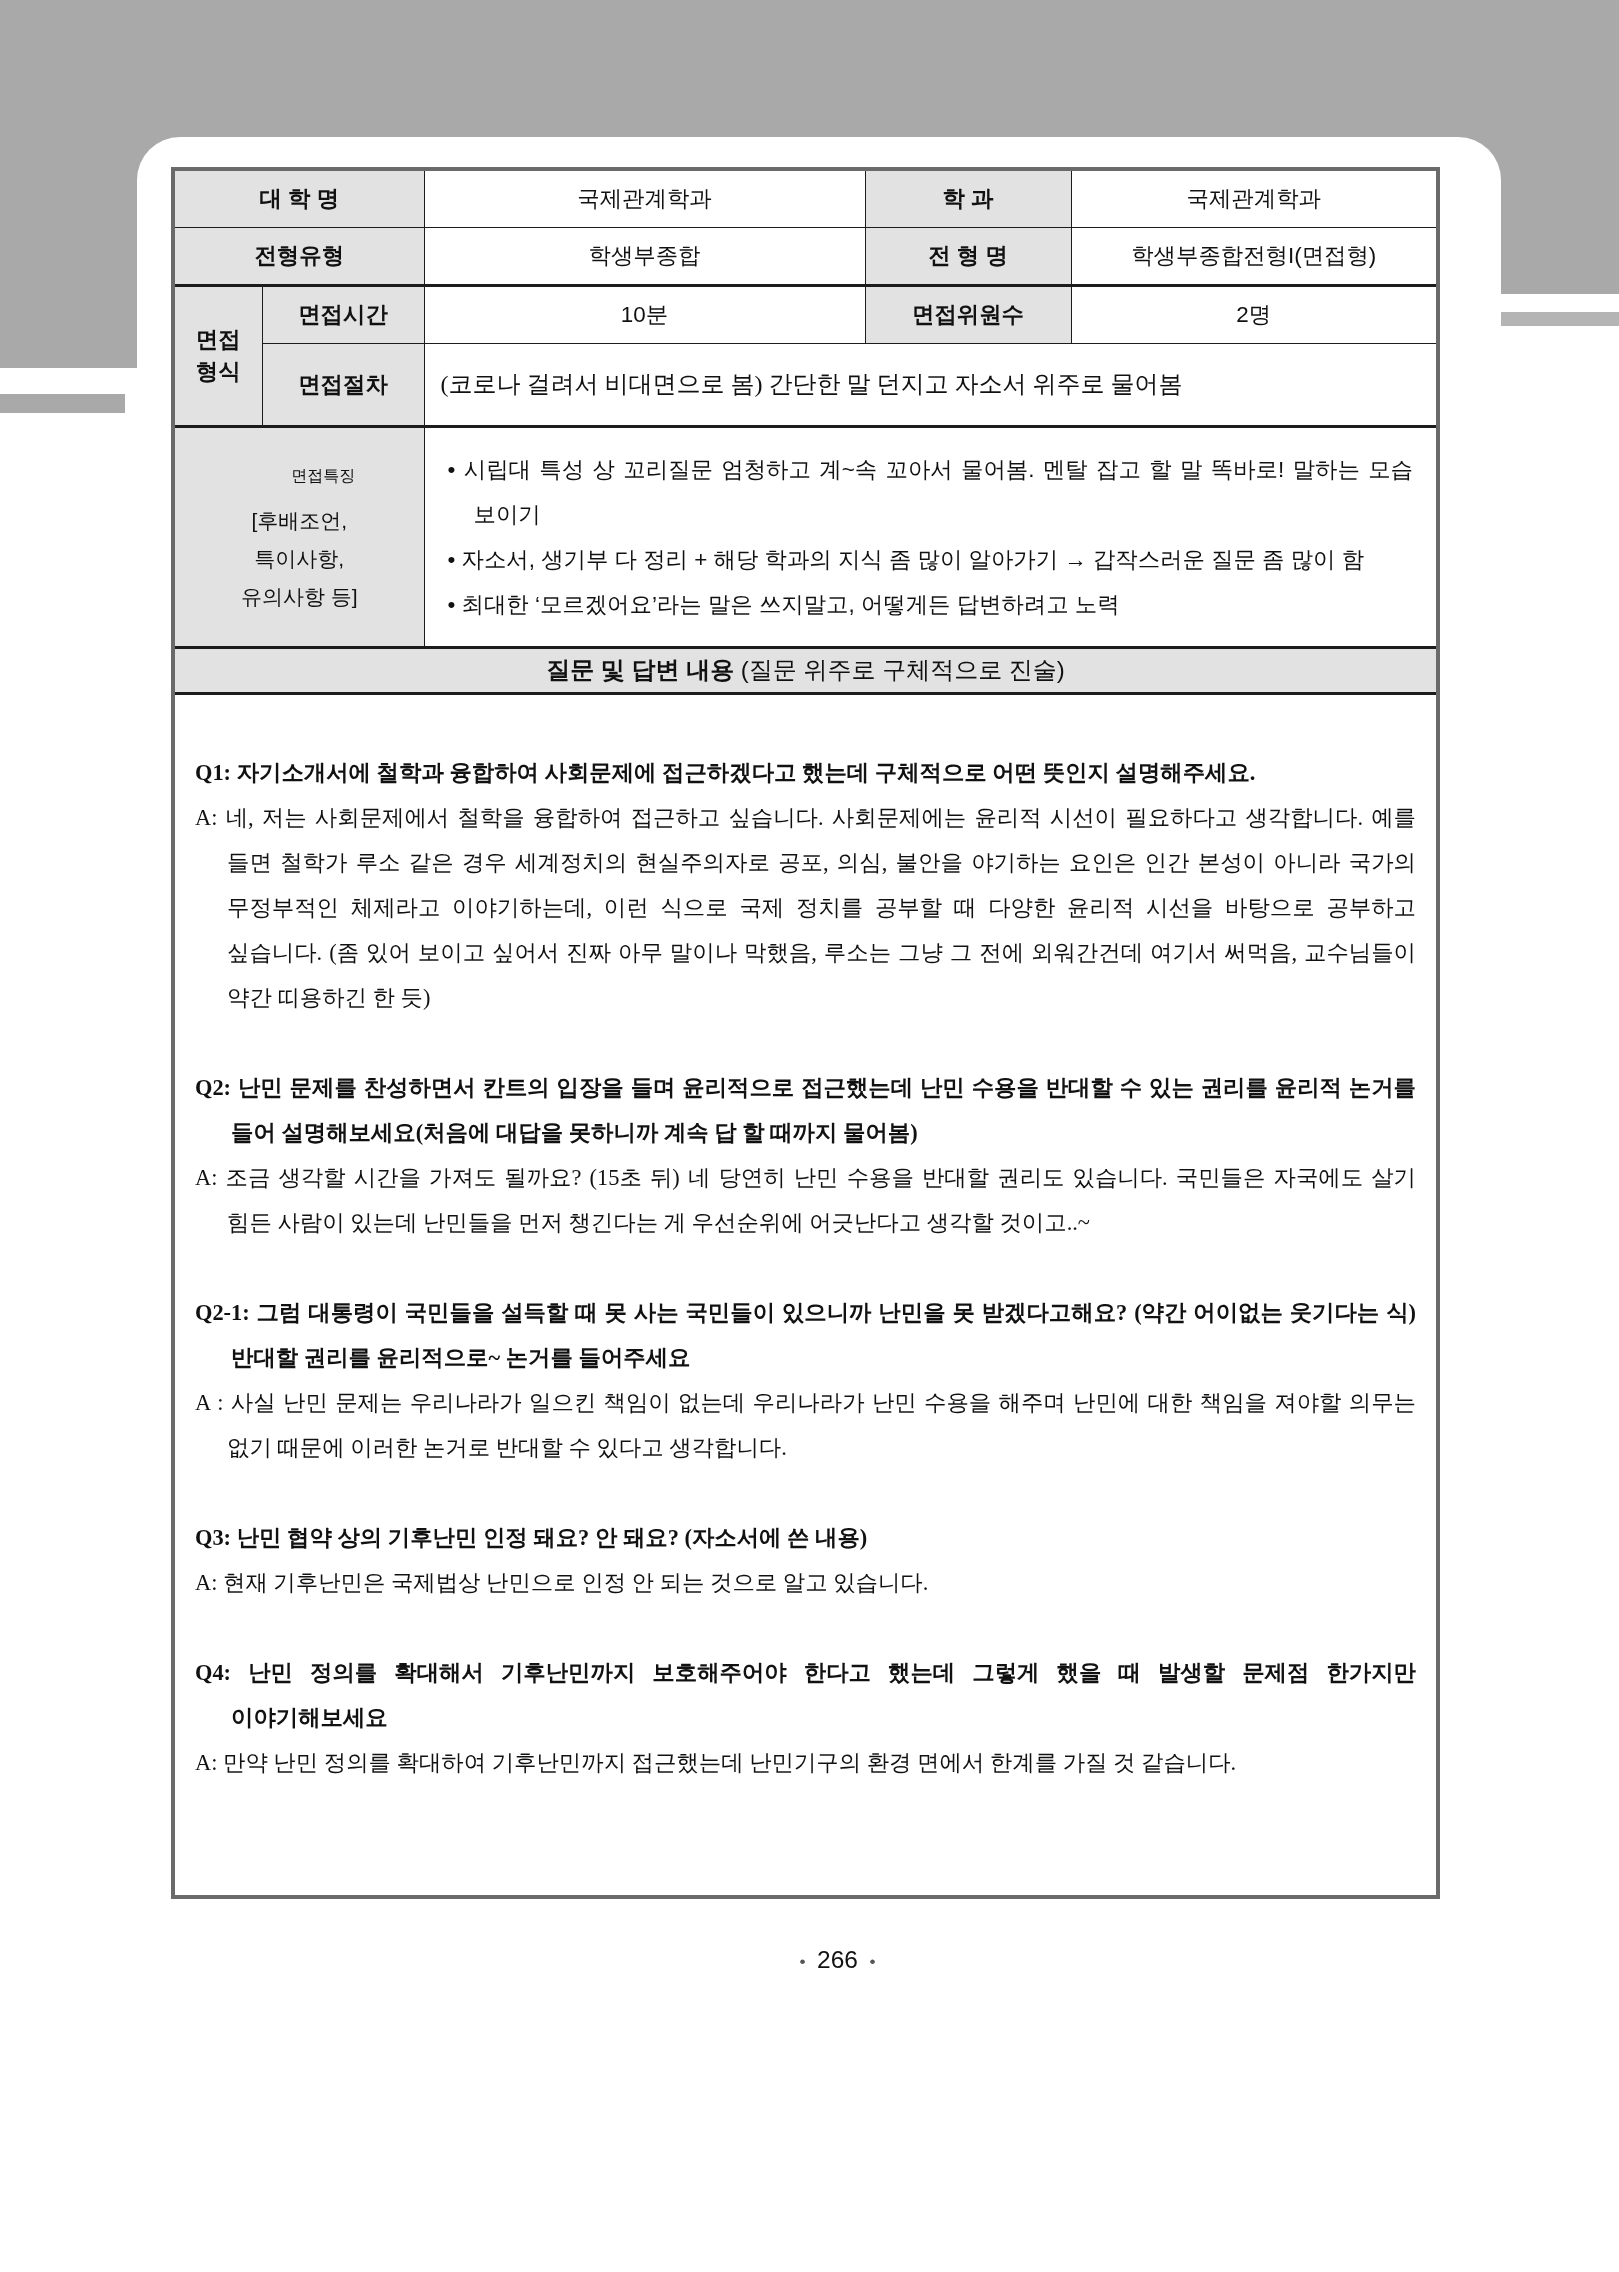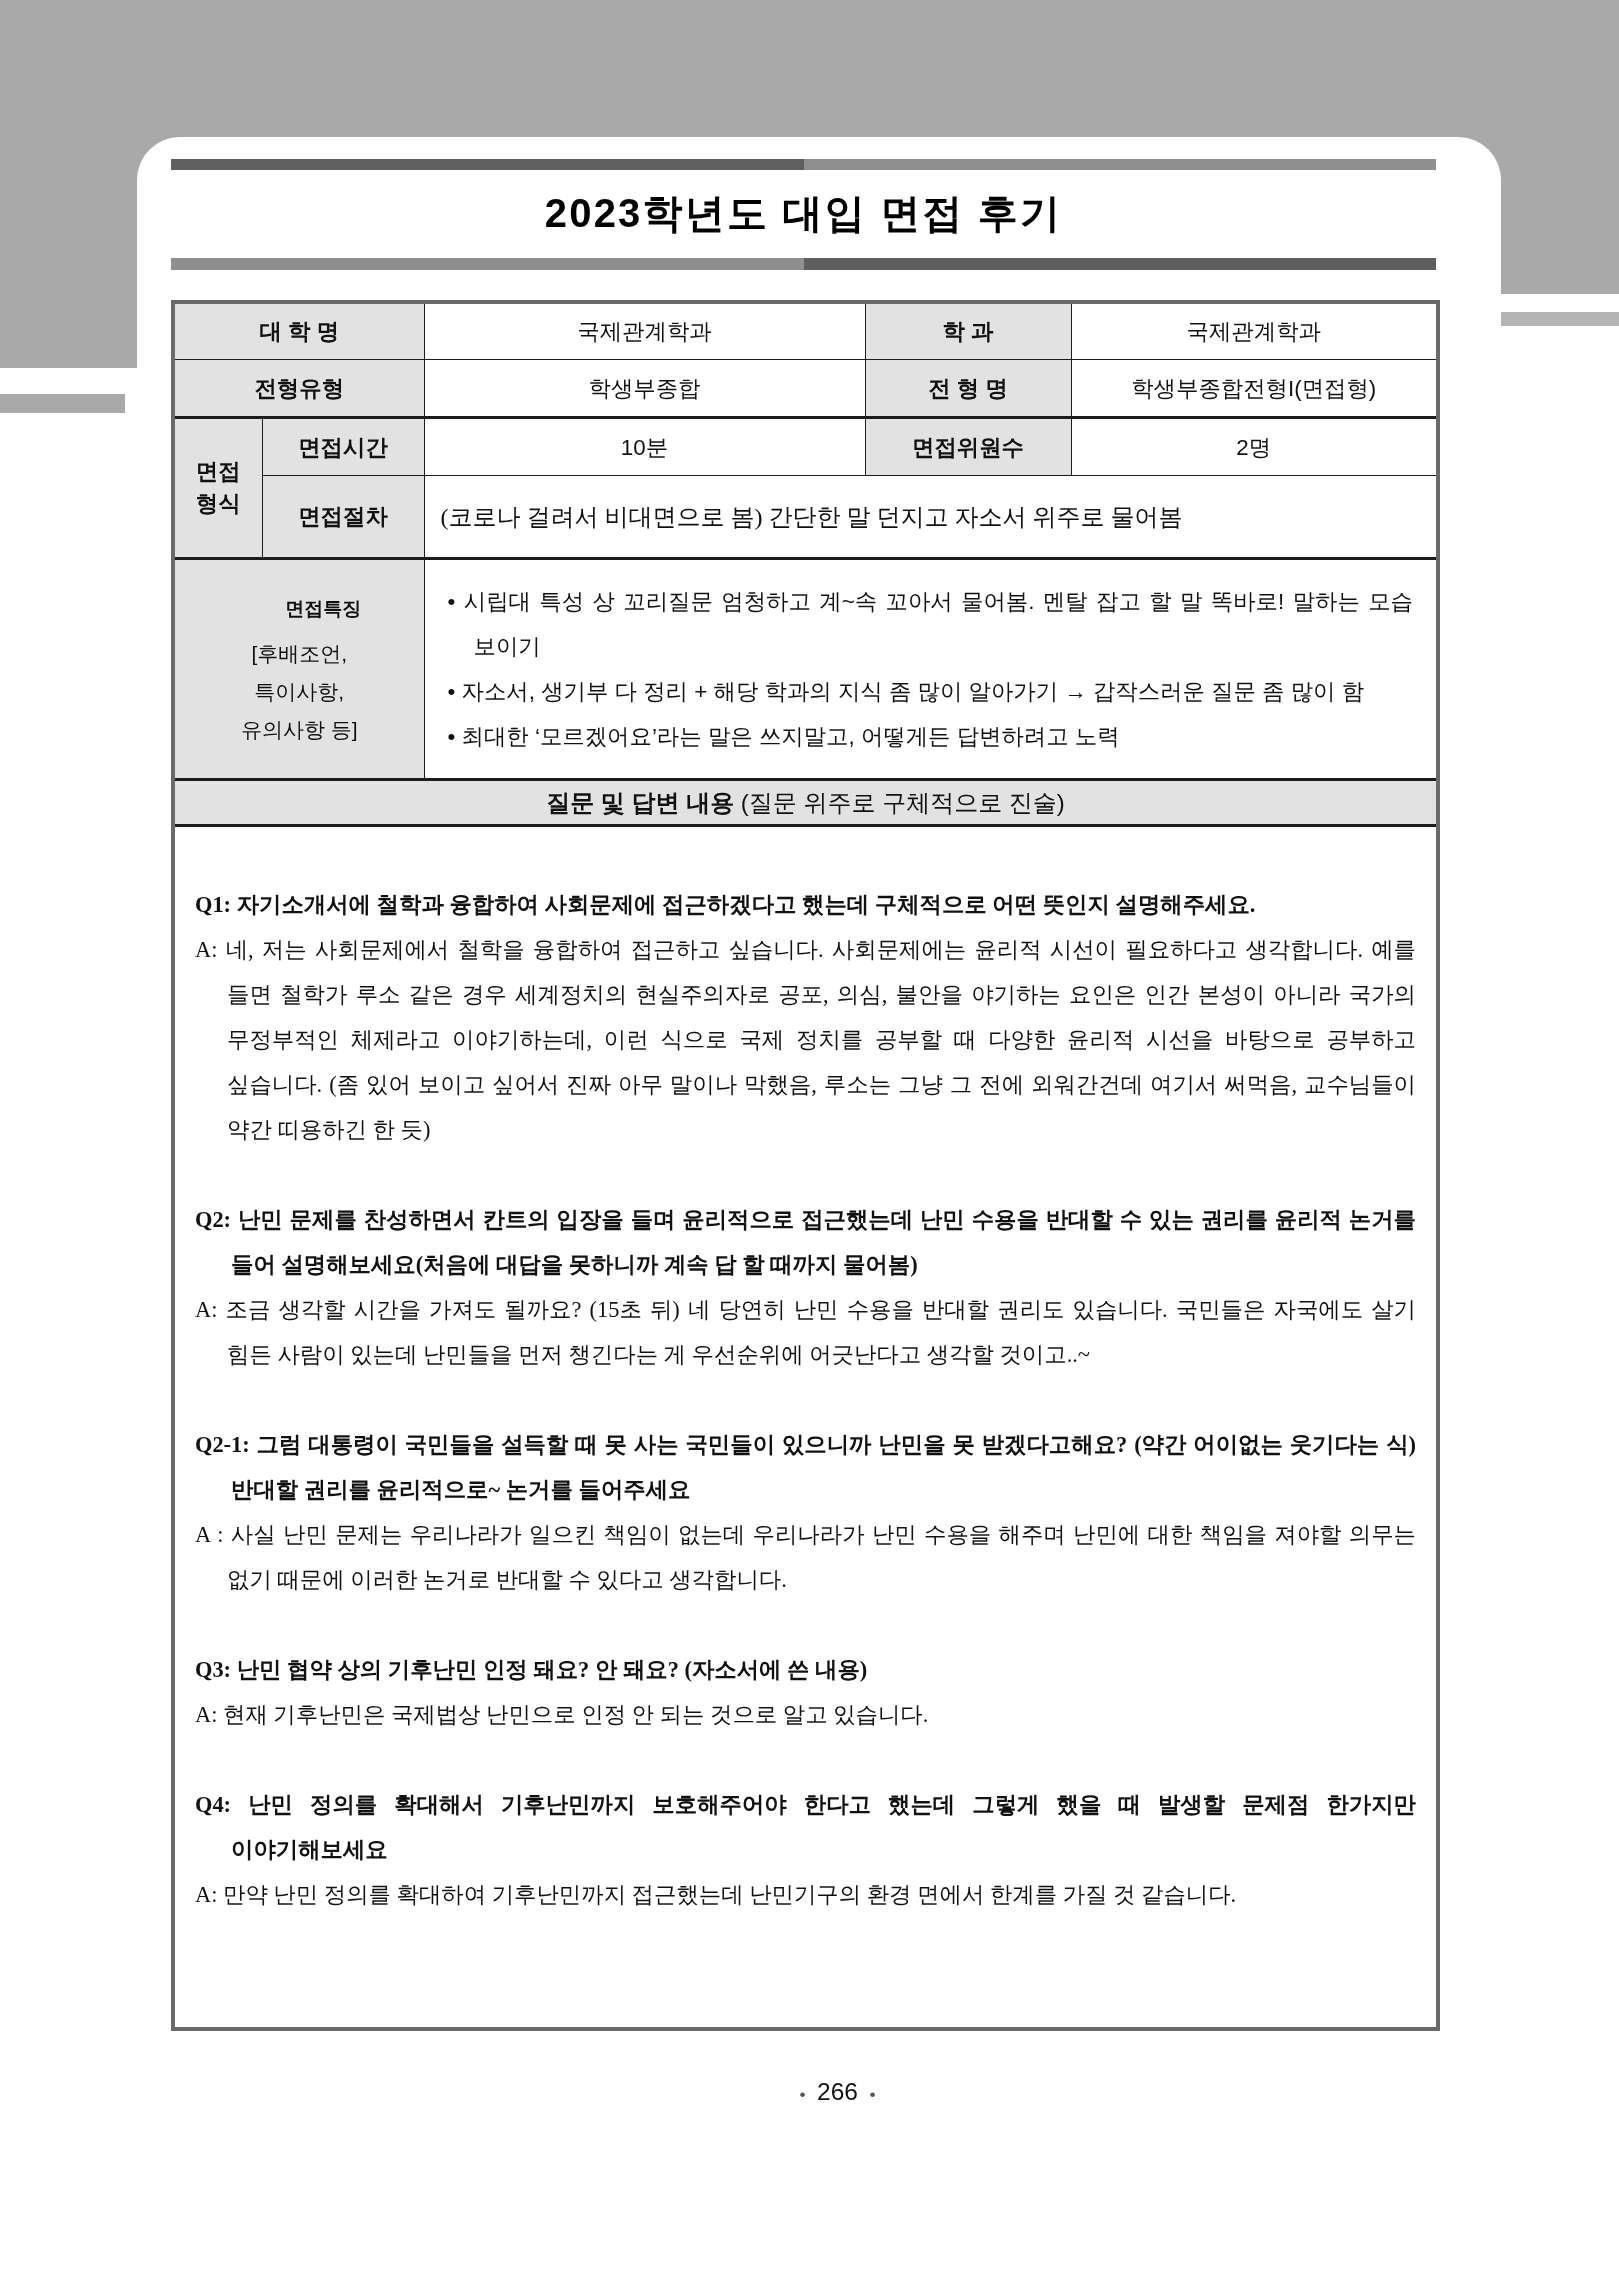--- a/index.html
+++ b/index.html
@@ -42,21 +42,21 @@
     vertical-align:middle;padding:0;word-break:keep-all;
   }
   td.tt{border-top-width:3.6px;}
   .hd{background:#e2e2e2;font-weight:bold;}
   .serifcell{
     font-family:"Liberation Serif", serif;text-align:left;
     padding:0 16px;font-size:24px;
   }
   .fmt-label div{line-height:32px;}
   .feat-label{line-height:38px;font-weight:normal;}
-  .feat-label .feat-title{font-weight:bold;font-size:19px;display:block;margin-bottom:7.2px;margin-left:48px;}
+  .feat-label .feat-title{font-weight:normal;font-size:16px;display:block;margin-bottom:7.2px;margin-left:48px;}
   .feat-label .feat-sub{display:block;font-size:21px;}
   .feat-cell{text-align:left;vertical-align:middle;padding:19px 23px;}
   .bullet{
     padding-left:26px;text-indent:-26px;line-height:45px;
     text-align:justify;font-size:22.4px;
   }
   .section-hd{background:#e2e2e2;font-size:24px;}
   .section-hd .b{font-weight:bold;}
   .section-hd .n{font-weight:normal;}
   
@@ -78,31 +78,20 @@
 
 <div class="bg-top"></div>
 <div class="bg-left"></div>
 <div class="band-left"></div>
 <div class="band-right"></div>
 
 <div class="page">
   <div class="content">
 
 
-    <div class="title-block">
-      <div class="bar bar-top">
-          <div class="l"></div>
-          <div class="r"></div>
-        </div>
-      <div class="doc-title">2023학년도 대입 면접 후기</div>
-      <div class="bar bar-bot">
-          <div class="l"></div>
-          <div class="r"></div>
-        </div>
-    </div>
 
     <table>
       <colgroup>
         <col style="width:89px">
           <col style="width:162px">
           <col style="width:441px">
         <col style="width:206px">
           <col style="width:367px">
       </colgroup>
       <tbody>

